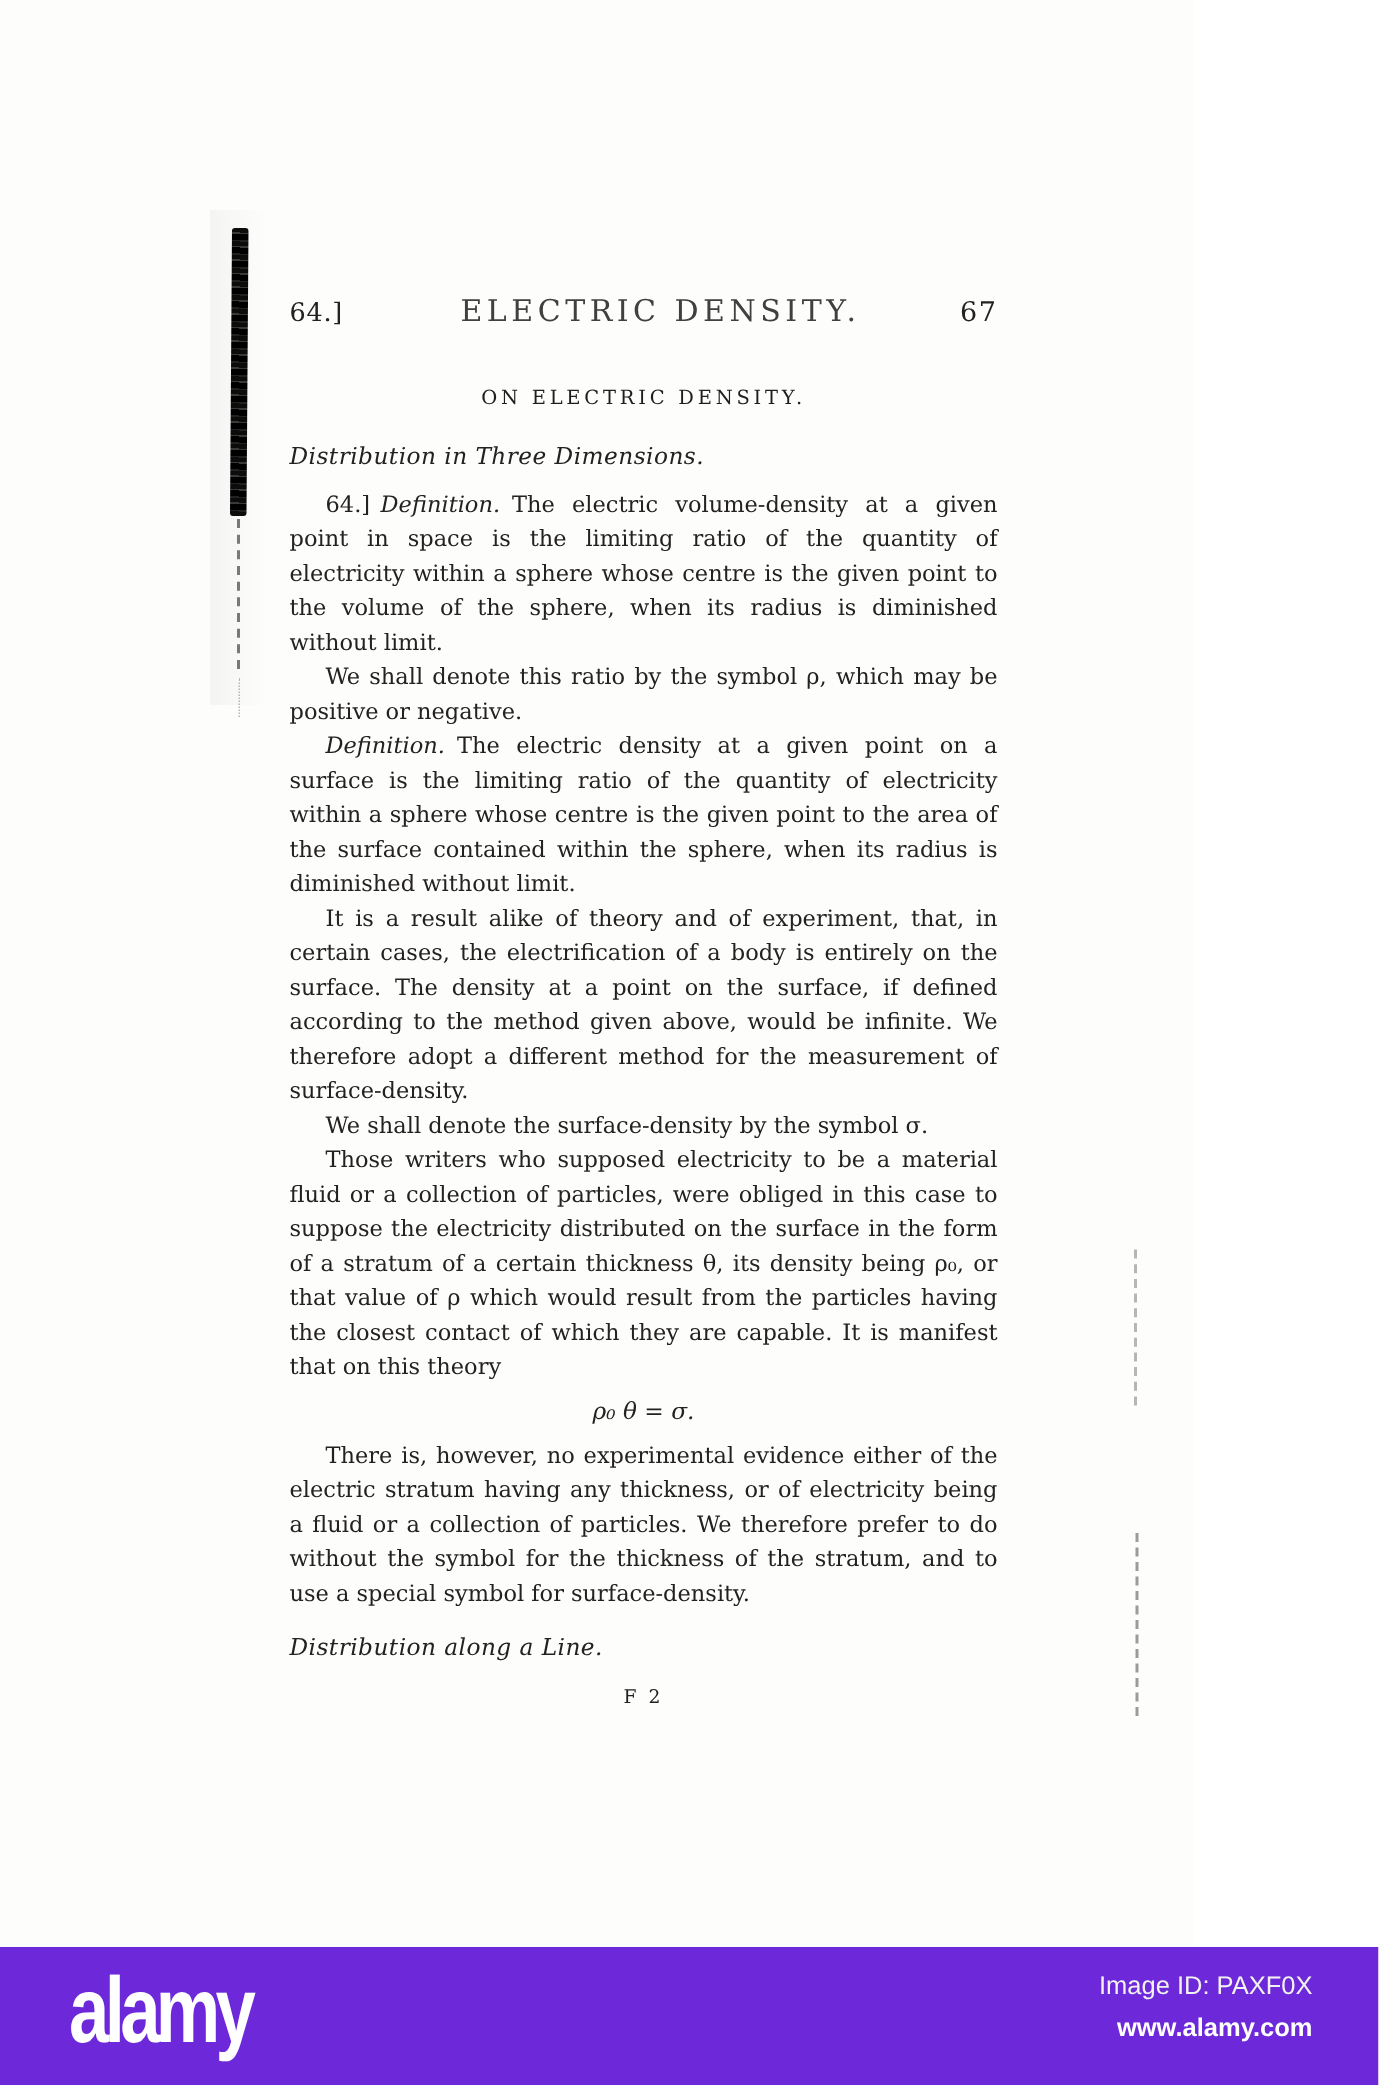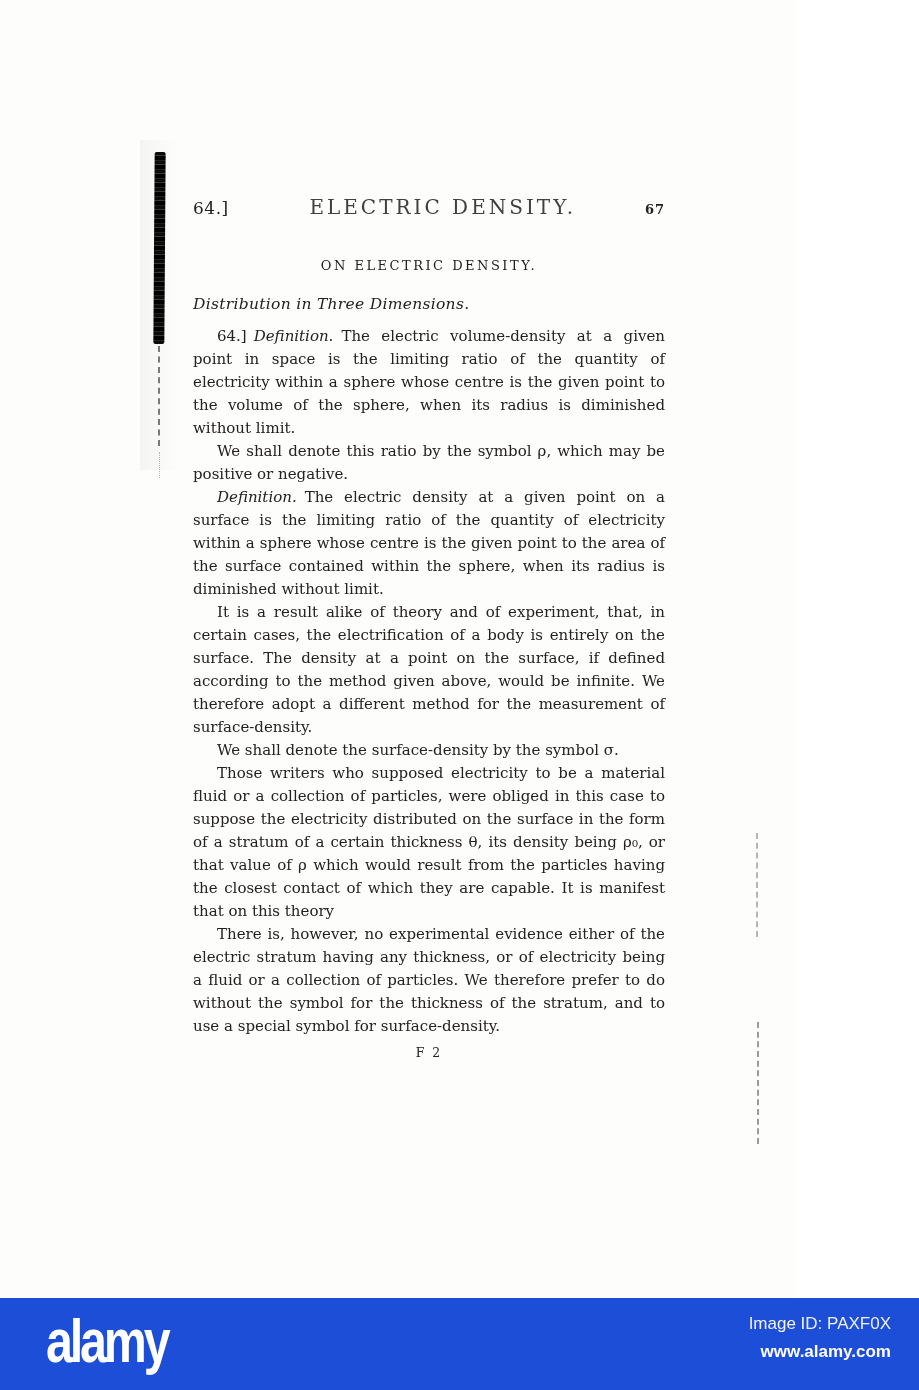--- a/index.html
+++ b/index.html
@@ -82,22 +82,22 @@
     font-size: 17px;
     letter-spacing: 0.5px;
   }
   .running-title {
     font-size: 20px;
     letter-spacing: 3px;
     color: #404040;
     transform: translateX(6px);
   }
   .page-num {
-    font-size: 13px;
-    font-weight: bold;
+    font-size: 18px;
+    font-weight: normal;
     letter-spacing: 1px;
   }
   .section-title {
     text-align: center;
     font-size: 13px;
     letter-spacing: 2.5px;
     margin: 0 0 16px 0;
     color: #201e1c;
   }
   .sub-heading {
@@ -124,37 +124,37 @@
     font-size: 12.5px;
     letter-spacing: 2px;
     margin-top: 3px;
     text-indent: 0;
   }
   
   .watermark-bar {
     position: absolute;
     left: 0; top: 1298px;
     width: 919px; height: 92px;
-    background: #1d4ed8;
+    background: #6d28d9;
     font-family: "Liberation Sans", sans-serif;
   }
   .alamy-logo {
     position: absolute;
     left: 46px; top: 8px;
     color: #ffffff;
     font-weight: bold;
     font-size: 62px;
     letter-spacing: -4px;
     transform: scaleX(0.78);
     transform-origin: left center;
     line-height: 70px;
   }
   .wm-right {
     position: absolute;
-    right: 28px; top: 16px;
+    right: 44px; top: 16px;
     text-align: right;
     color: #ffffff;
   }
   .wm-image-id {
     font-size: 17px;
     font-weight: normal;
     margin-bottom: 8px;
     color: #f2f2f2;
   }
   .wm-url {
@@ -192,24 +192,26 @@
 
 
     <p class="body-para"><span class="lead-word">Definition.</span><span>The electric density at a given point on a surface is the limiting ratio of the quantity of electricity within a sphere whose centre is the given point to the area of the surface contained within the sphere, when its radius is diminished without limit.</span></p>
 
     <p class="body-para">It is a result alike of theory and of experiment, that, in certain cases, the electrification of a body is entirely on the surface.  The density at a point on the surface, if defined according to the method given above, would be infinite.  We therefore adopt a different method for the measurement of surface-density.</p>
 
     <p class="body-para">We shall denote the surface-density by the symbol σ.</p>
 
     <p class="body-para">Those writers who supposed electricity to be a material fluid or a collection of particles, were obliged in this case to suppose the electricity distributed on the surface in the form of a stratum of a certain thickness θ, its density being ρ₀, or that value of ρ which would result from the particles having the closest contact of which they are capable.  It is manifest that on this theory</p>
 
+    <div class="equation">ρ₀ θ = σ.</div>
 
 
     <p class="body-para">There is, however, no experimental evidence either of the electric stratum having any thickness, or of electricity being a fluid or a collection of particles.  We therefore prefer to do without the symbol for the thickness of the stratum, and to use a special symbol for surface-density.</p>
 
+    <div class="sub-heading">Distribution along a Line.</div>
 
 
     <div class="printers-sig">F 2</div>
 
   </div>
 
   <div class="watermark-bar">
     <div class="alamy-logo">alamy</div>
     <div class="wm-right">
       <div class="wm-image-id">Image ID: PAXF0X</div>

